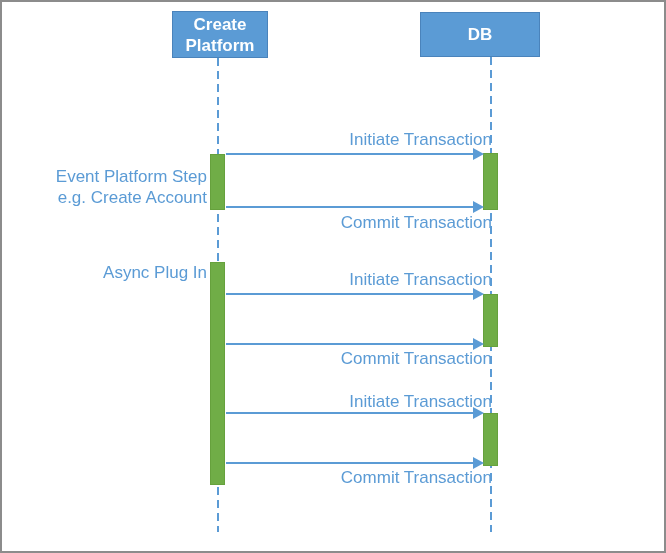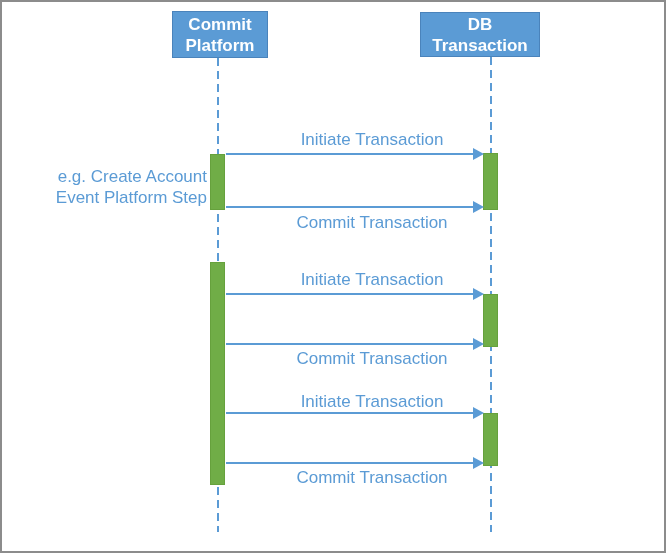--- a/index.html
+++ b/index.html
@@ -69,23 +69,23 @@
     top: 50%;
     transform: translateY(-50%);
     width: 0;
     height: 0;
     border-top: 6px solid transparent;
     border-bottom: 6px solid transparent;
     border-left: 11px solid #5b9bd5;
   }
   .msg-label {
     position: absolute;
-    left: 241px;
+    left: 232px;
     width: 258px;
-    text-align: center;
+    text-align: right;
     color: #5b9bd5;
     font-size: 17px;
     line-height: 20px;
     white-space: nowrap;
   }
   .annotation {
     position: absolute;
     left: 8px;
     width: 197px;
     text-align: right;
@@ -96,26 +96,25 @@
   }
   .ann-1 { top: 164px; }
   .ann-2 { top: 260px; }
 </style>
 </head>
 <body>
 
 <div class="canvas">
 
   <div class="actor actor-ep">
-    <div>Commit</div>
+    <div>Create</div>
     <div>Platform</div>
   </div>
   <div class="actor actor-db">
     <div>DB</div>
-    <div>Transaction</div>
   </div>
 
   <div class="lifeline lifeline-ep"></div>
   <div class="lifeline lifeline-db"></div>
 
   <div class="activation act-ep1"></div>
   <div class="activation act-db1"></div>
   <div class="activation act-ep2"></div>
   <div class="activation act-db2"></div>
   <div class="activation act-db3"></div>
@@ -144,17 +143,20 @@
   <div class="msg-line" style="top:410px">
     <span class="arrowhead"></span>
   </div>
 
   <div class="msg-line" style="top:460px">
     <span class="arrowhead"></span>
   </div>
   <div class="msg-label" style="top:466px">Commit Transaction</div>
 
   <div class="annotation ann-1">
+    <div>Event Platform Step</div>
     <div>e.g. Create Account</div>
-    <div>Event Platform Step</div>
+  </div>
+  <div class="annotation ann-2">
+    <div>Async Plug In</div>
   </div>
 
 </div>
 
 </body></html>

